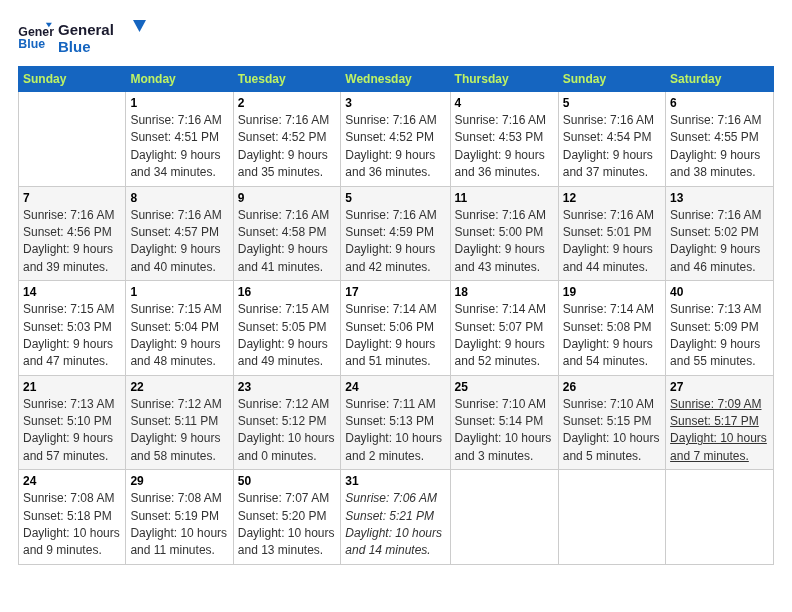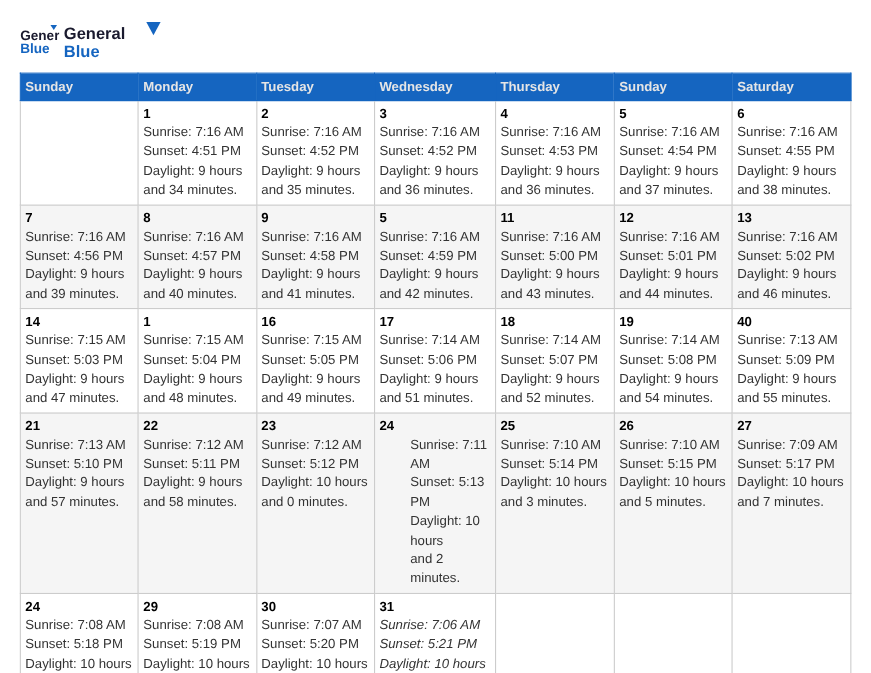--- a/index.html
+++ b/index.html
@@ -43,21 +43,21 @@
       font-size: 15px;
       color: #333;
     }
     .calendar {
       width: 100%;
       border-collapse: collapse;
       font-size: 10.5px;
     }
     .calendar th {
       background: #1565c0;
-      color: #e5e5e5;
+      color: #bef264;
       padding: 5px 4px;
       text-align: left;
       font-size: 12px;
       font-weight: bold;
       border: 1px solid #1565c0;
     }
     .calendar td {
       border: 1px solid #ccc;
       vertical-align: top;
       padding: 4px 4px;
@@ -285,42 +285,42 @@
           </td>
           <td>
             <span class="day-number">23</span>
             <div class="day-info" style="white-space: pre-line;">Sunrise: 7:12 AM
 Sunset: 5:12 PM
 Daylight: 10 hours
 and 0 minutes.</div>
           </td>
           <td>
             <span class="day-number">24</span>
-            <div class="day-info" style="white-space: pre-line; margin-left: 28px;">Sunrise: 7:11 AM
+            <div class="day-info" style="white-space: pre-line;">Sunrise: 7:11 AM
 Sunset: 5:13 PM
 Daylight: 10 hours
 and 2 minutes.</div>
           </td>
           <td>
             <span class="day-number">25</span>
             <div class="day-info" style="white-space: pre-line;">Sunrise: 7:10 AM
 Sunset: 5:14 PM
 Daylight: 10 hours
 and 3 minutes.</div>
           </td>
           <td>
             <span class="day-number">26</span>
             <div class="day-info" style="white-space: pre-line;">Sunrise: 7:10 AM
 Sunset: 5:15 PM
 Daylight: 10 hours
 and 5 minutes.</div>
           </td>
           <td>
             <span class="day-number">27</span>
-            <div class="day-info" style="white-space: pre-line;">Sunrise: 7:09 AM
+            <div class="day-info" style="white-space: pre-line; text-decoration: underline;">Sunrise: 7:09 AM
 Sunset: 5:17 PM
 Daylight: 10 hours
 and 7 minutes.</div>
           </td>
         </tr>
         <tr>
           <td>
             <span class="day-number">24</span>
             <div class="day-info" style="white-space: pre-line;">Sunrise: 7:08 AM
 Sunset: 5:18 PM
@@ -328,21 +328,21 @@
 and 9 minutes.</div>
           </td>
           <td>
             <span class="day-number">29</span>
             <div class="day-info" style="white-space: pre-line;">Sunrise: 7:08 AM
 Sunset: 5:19 PM
 Daylight: 10 hours
 and 11 minutes.</div>
           </td>
           <td>
-            <span class="day-number">30</span>
+            <span class="day-number">50</span>
             <div class="day-info" style="white-space: pre-line;">Sunrise: 7:07 AM
 Sunset: 5:20 PM
 Daylight: 10 hours
 and 13 minutes.</div>
           </td>
           <td>
             <span class="day-number">31</span>
             <div class="day-info" style="white-space: pre-line; font-style: italic;">Sunrise: 7:06 AM
 Sunset: 5:21 PM
 Daylight: 10 hours

